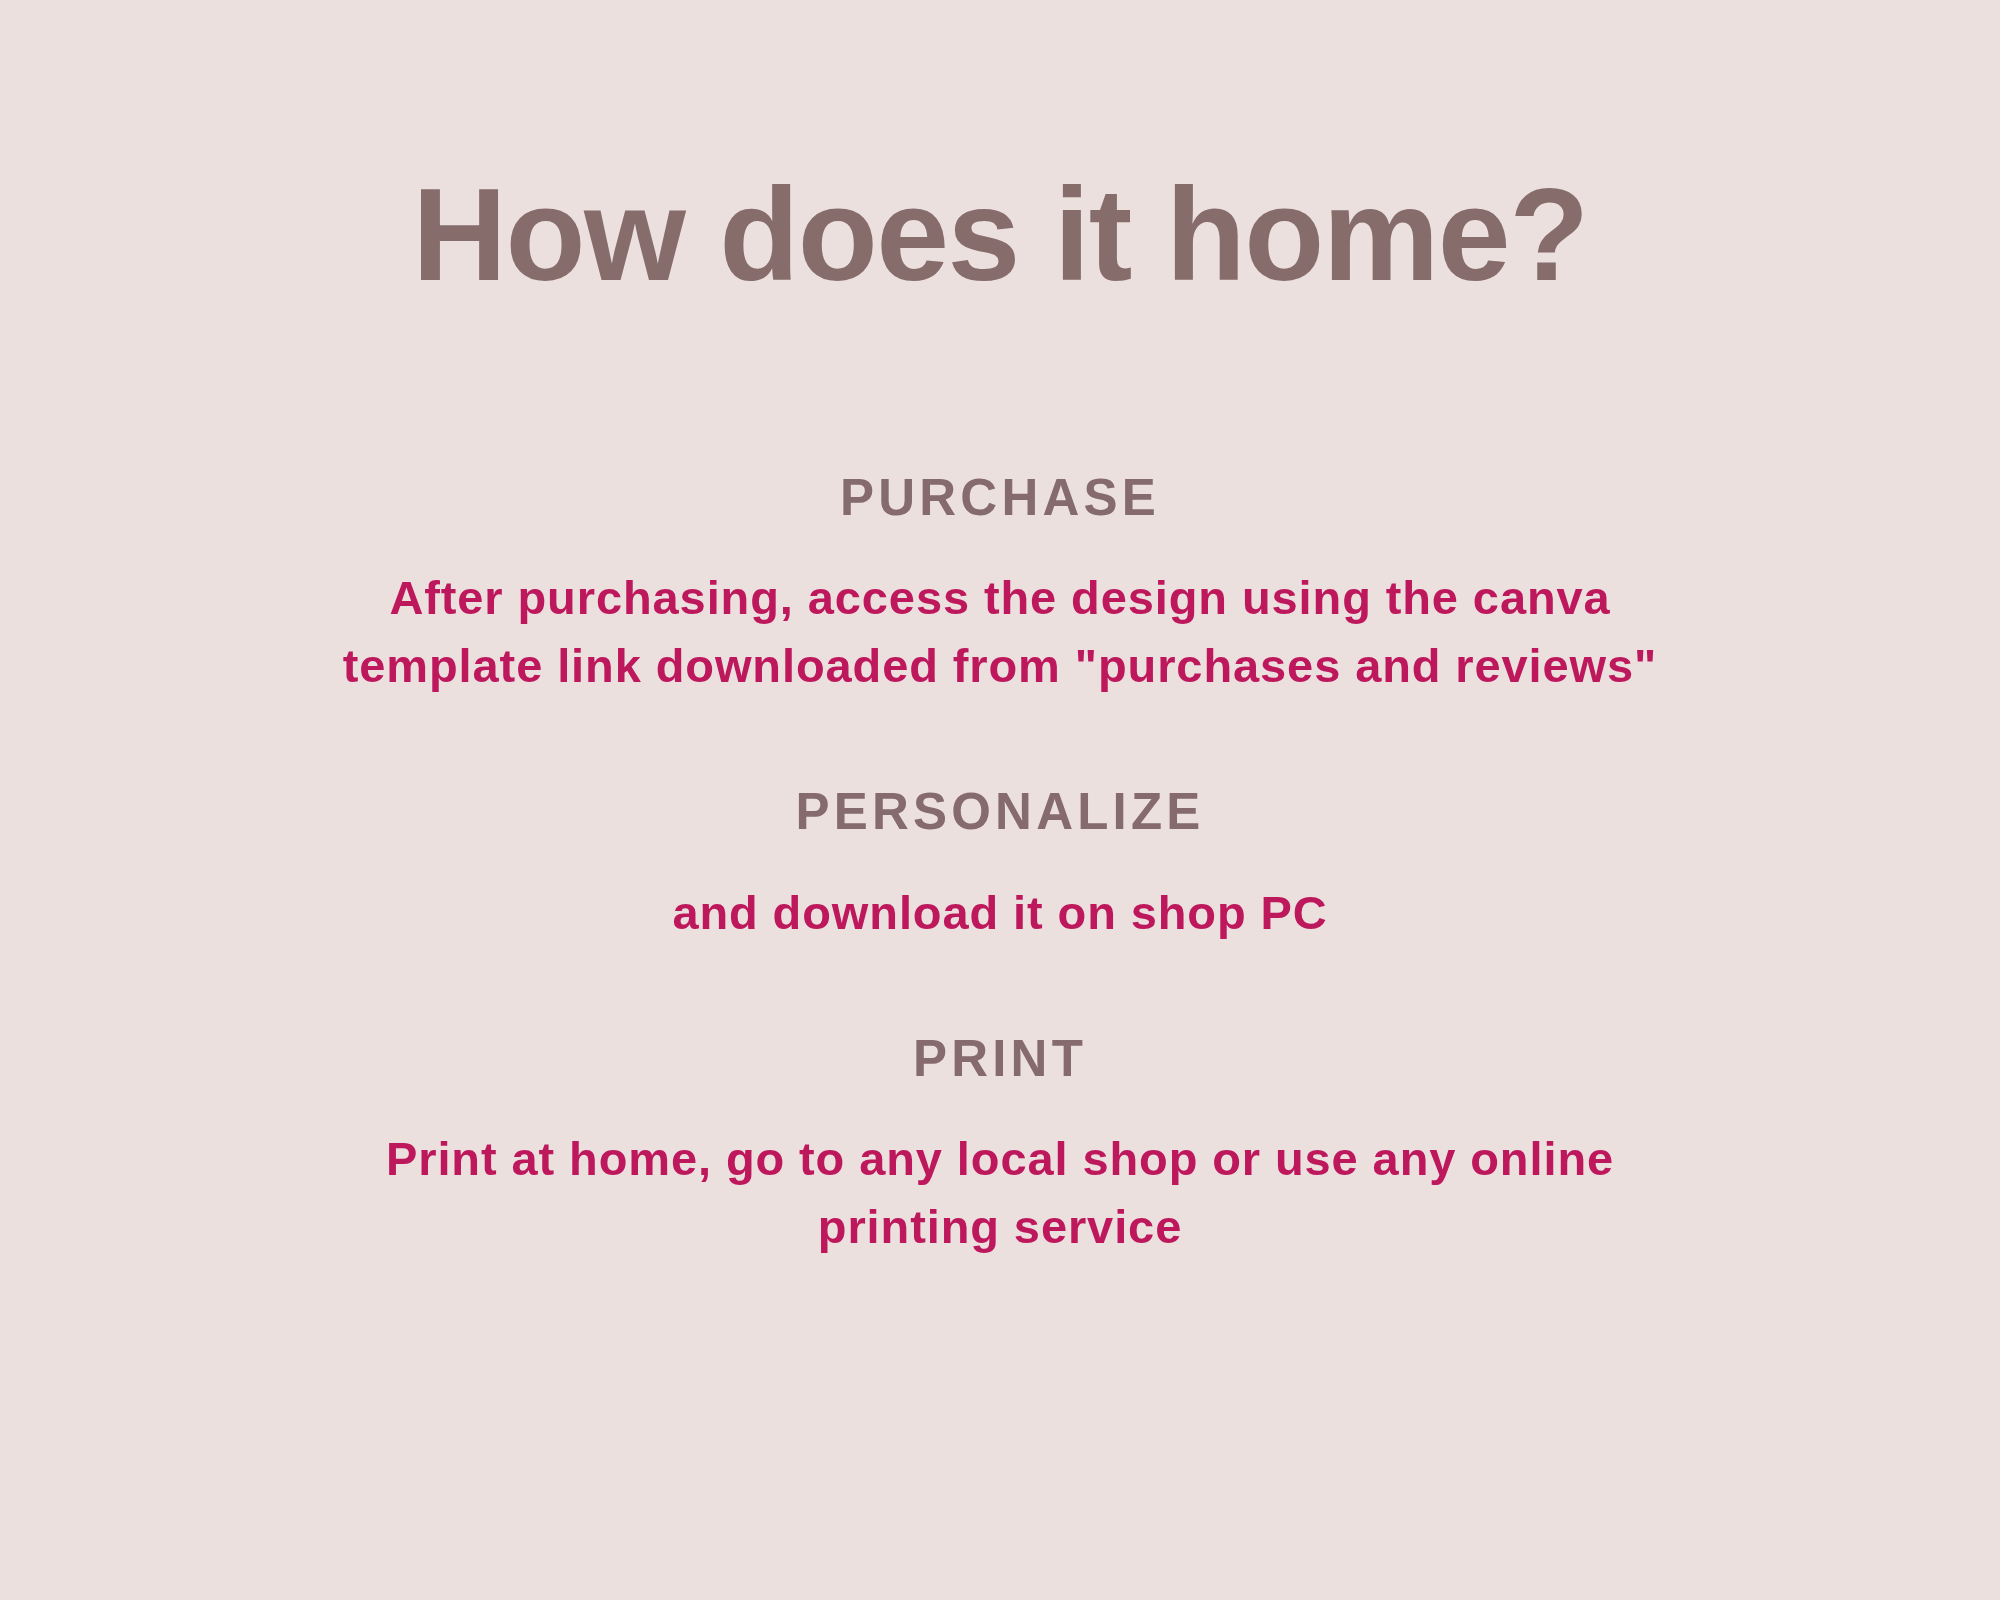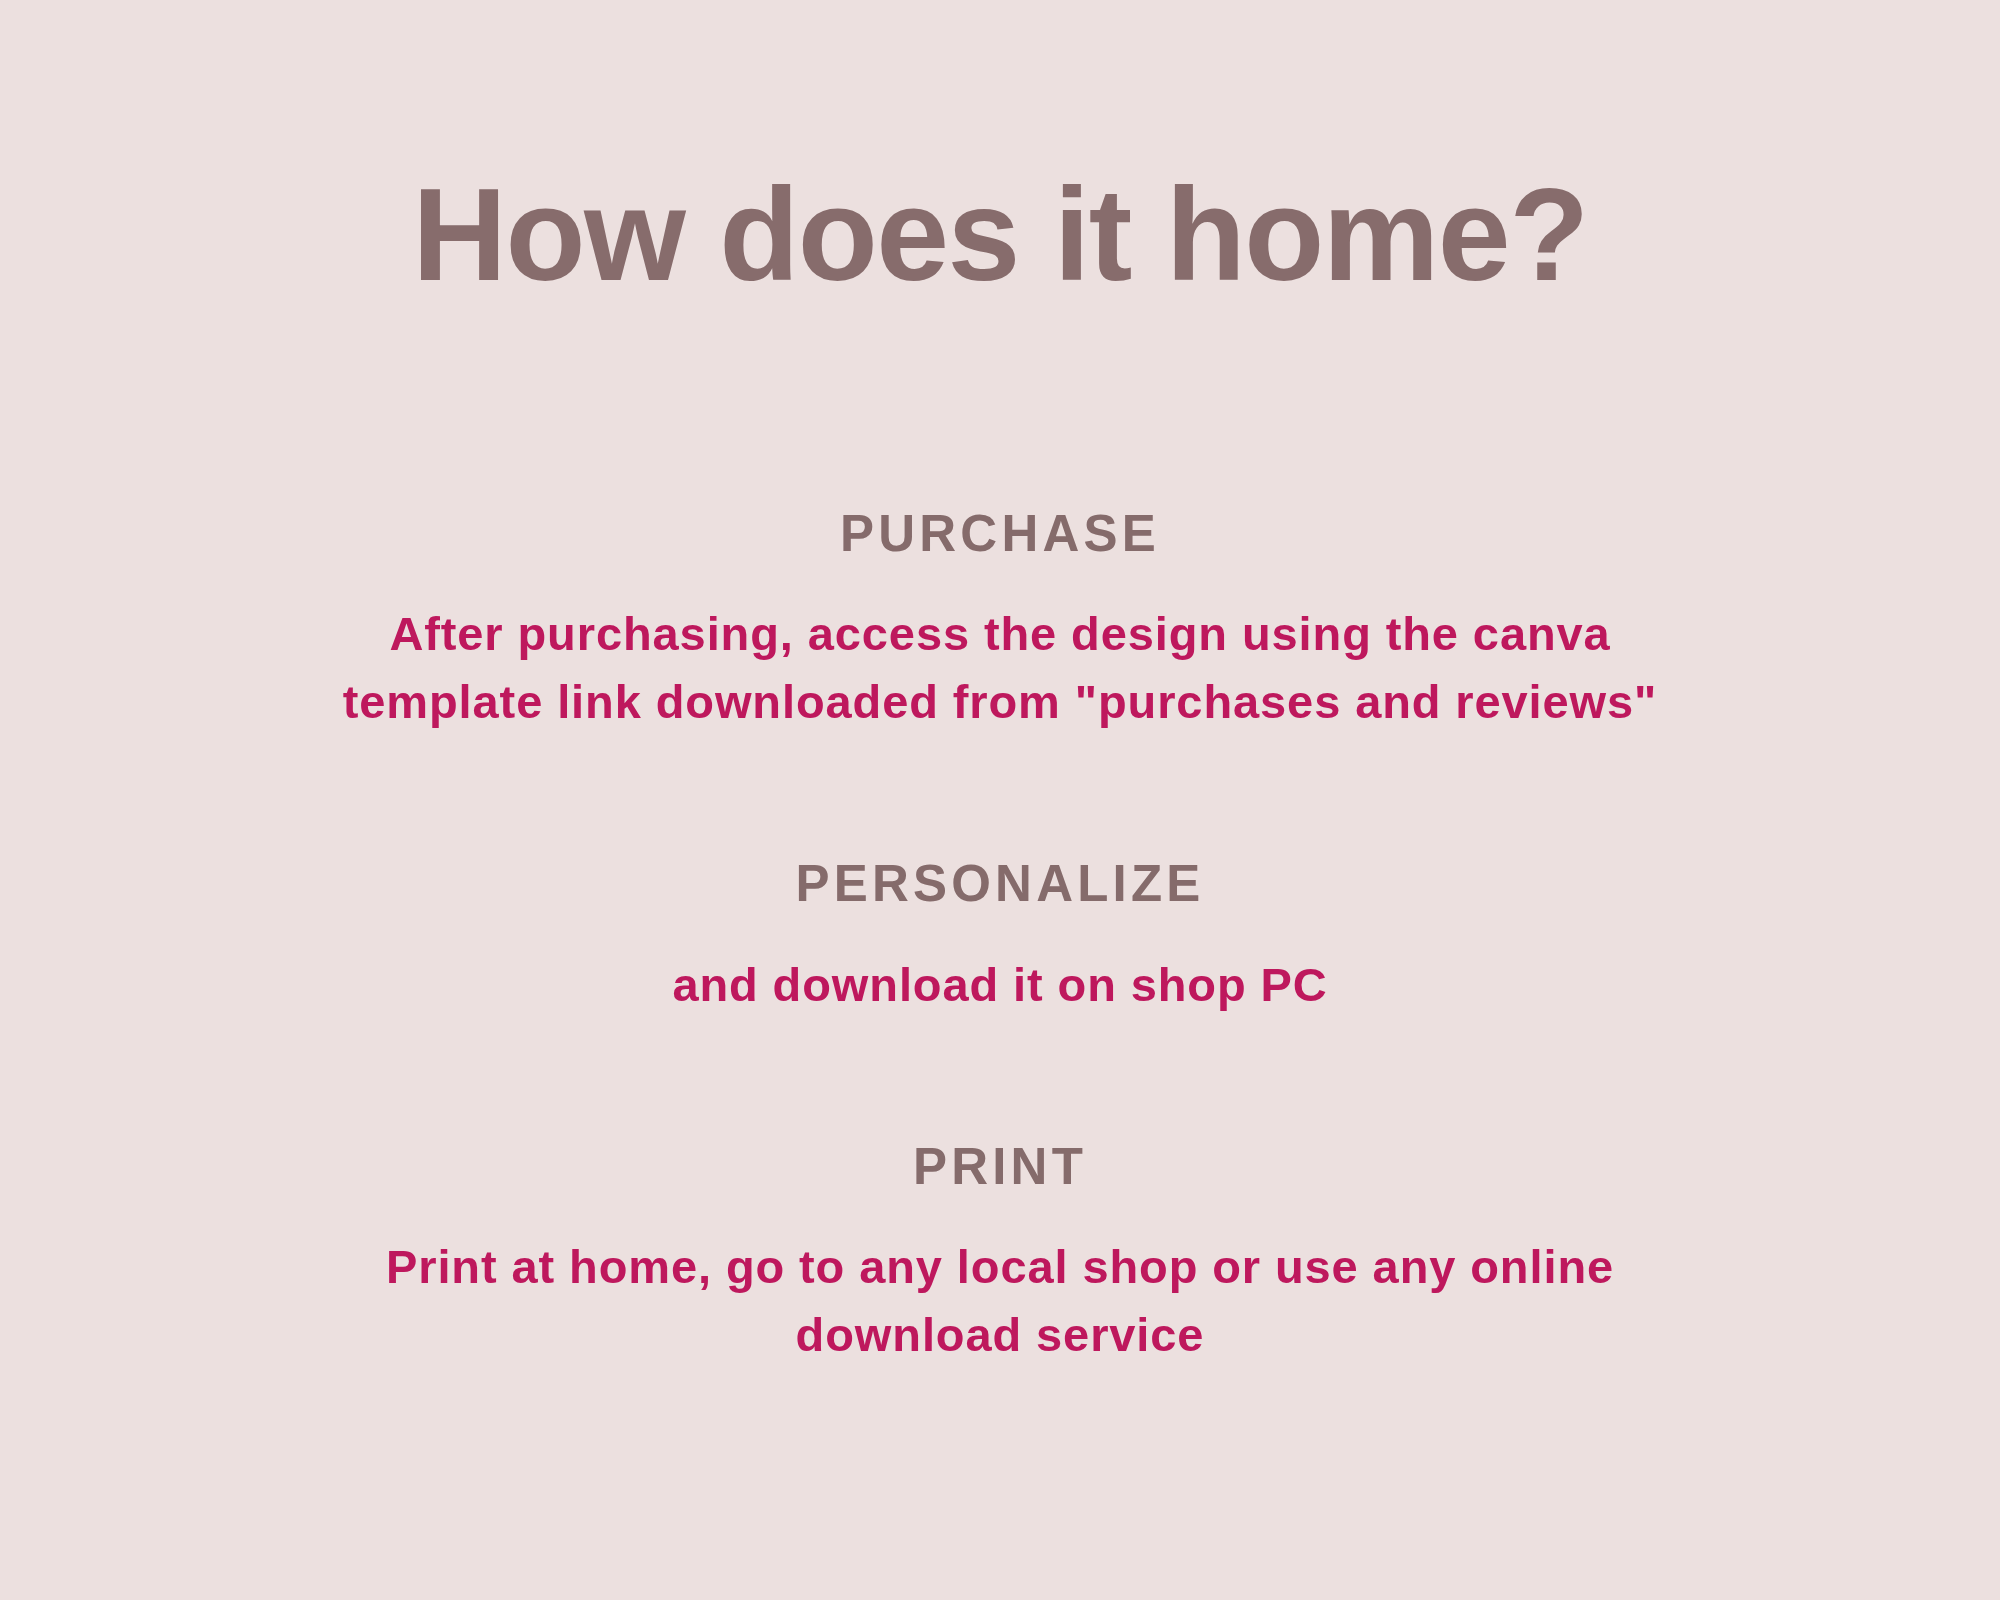--- a/index.html
+++ b/index.html
@@ -52,21 +52,20 @@
     right: 0;
     display: flex;
     flex-direction: column;
     align-items: center;
   }
 
   .step {
     width: 100%;
     text-align: center;
     margin-bottom: 85px;
-    margin-top: 36px;
   }
   .step:last-child { margin-bottom: 0; }
 
   .step-heading {
     margin: 0 0 38px 0;
     font-family: "Liberation Sans", sans-serif;
     font-size: 51px;
     font-weight: 700;
     letter-spacing: 4.2px;
     color: #856b6b;
@@ -108,18 +107,18 @@
       <h2 class="step-heading">PERSONALIZE</h2>
       <p class="step-body">
         <span class="line">and download it on shop PC</span>
       </p>
     </section>
 
     <section class="step">
       <h2 class="step-heading">PRINT</h2>
       <p class="step-body">
         <span class="line">Print at home, go to any local shop or use any online</span>
-        <span class="line">download service</span>
+        <span class="line">printing service</span>
       </p>
     </section>
 
   </div>
 </div>
 
 </body></html>

